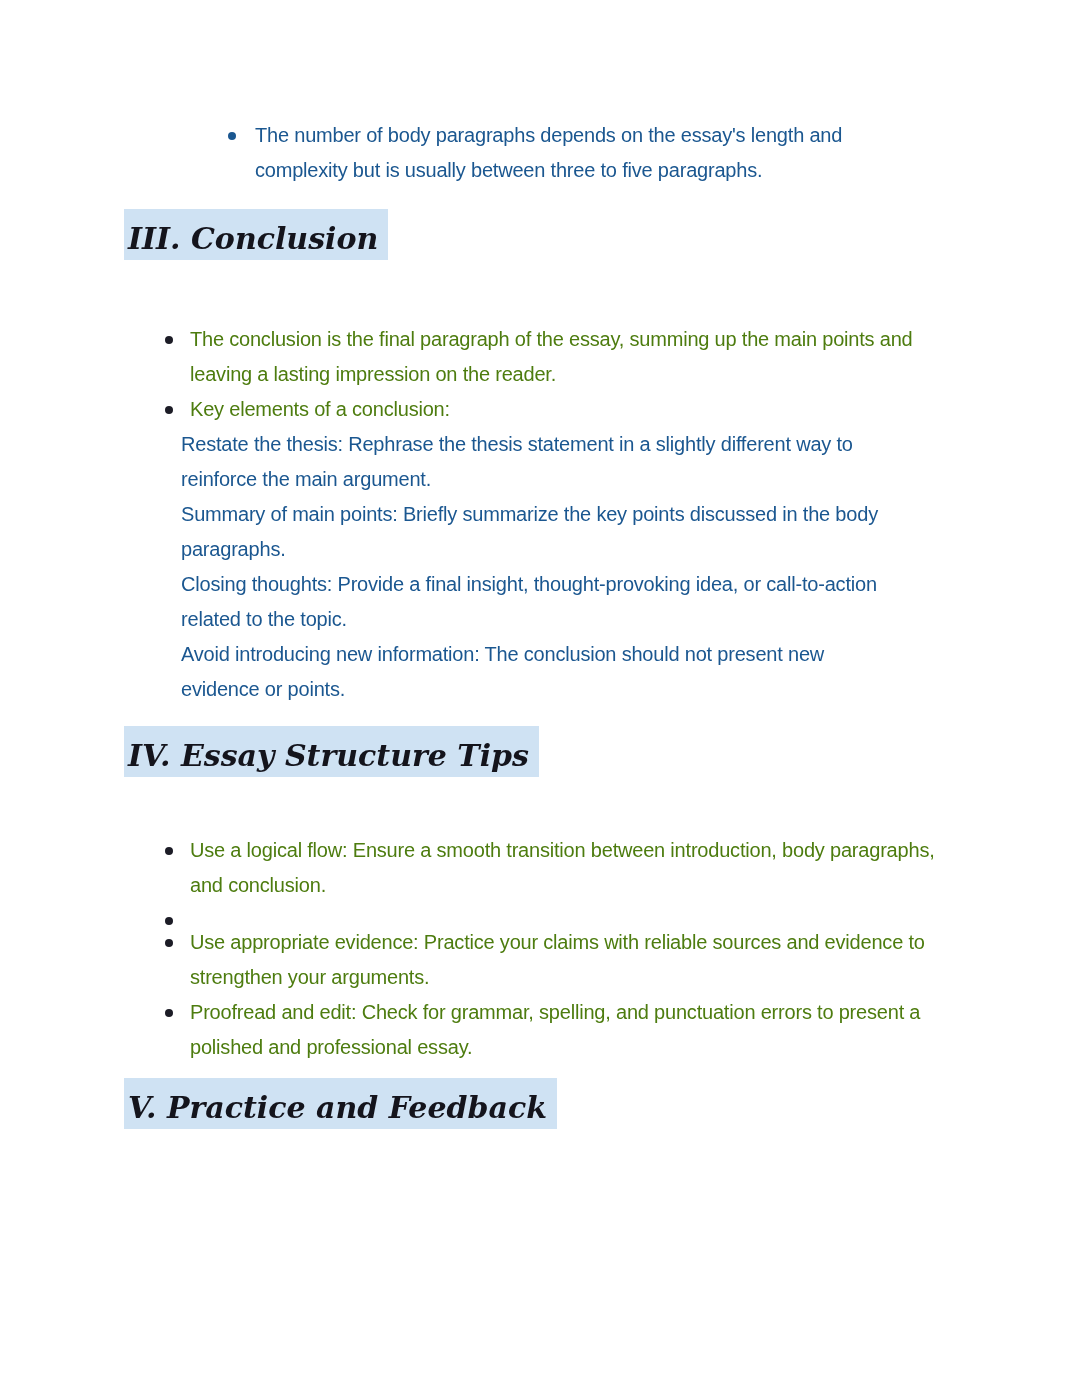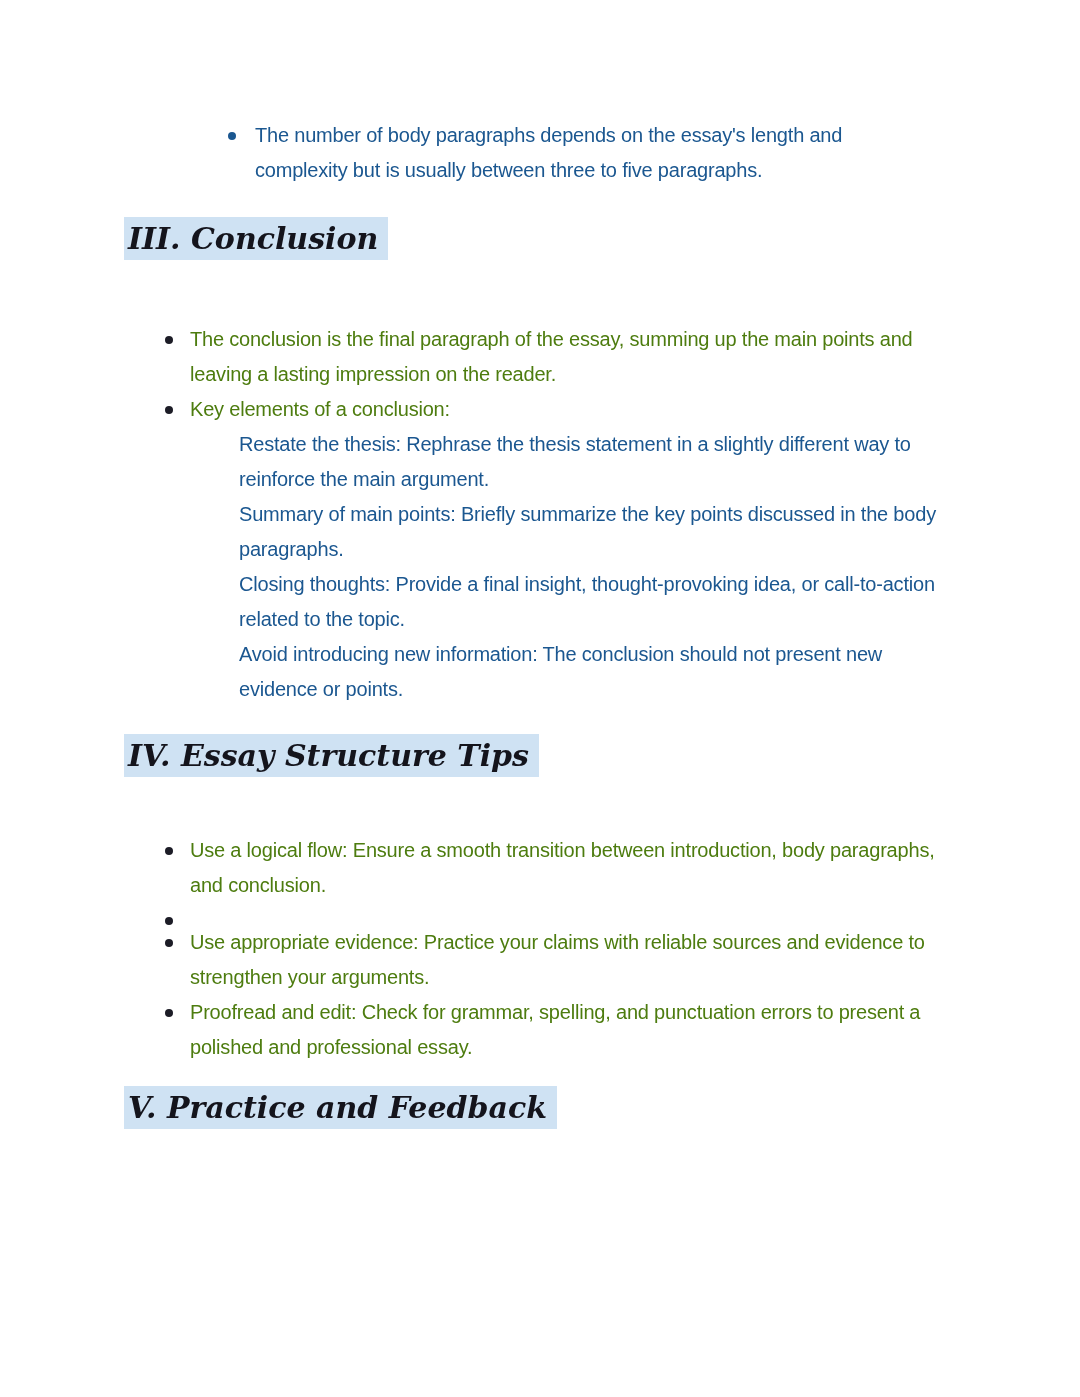--- a/index.html
+++ b/index.html
@@ -34,35 +34,35 @@
   .dot.blue-dot { background: #1b5790; margin-right: 19px; }
 
   .intro { margin-left: 100px; }
   .intro .txt { width: 610px; }
 
   .lvl1 { margin-left: 37px; }
   .lvl1 .txt { width: 775px; }
   .lvl1.after-heading-1 { margin-top: 62px; }
   .lvl1.after-heading-2 { margin-top: 56px; }
 
-  .sub-list { margin-left: 111px; }
+  .sub-list { margin-left: 53px; }
   .sub-list .txt { width: 705px; display: block; }
 
   h2 {
     margin: 0;
     font-family: "DejaVu Serif", serif;
     font-style: italic;
     font-weight: 600;
     font-size: 30px;
     line-height: 42px;
     color: #14141c;
   }
   h2 .hl {
     background: #cfe2f3;
-    padding: 4px 10px 4px 4px;
+    padding: 12px 10px 4px 4px;
     margin-left: -4px;
   }
   h2.h-conclusion { margin-top: 30px; }
   h2.h-tips       { margin-top: 28px; }
   h2.h-practice   { margin-top: 22px; }
 </style>
 </head>
 <body>
 
 <div class="page">

